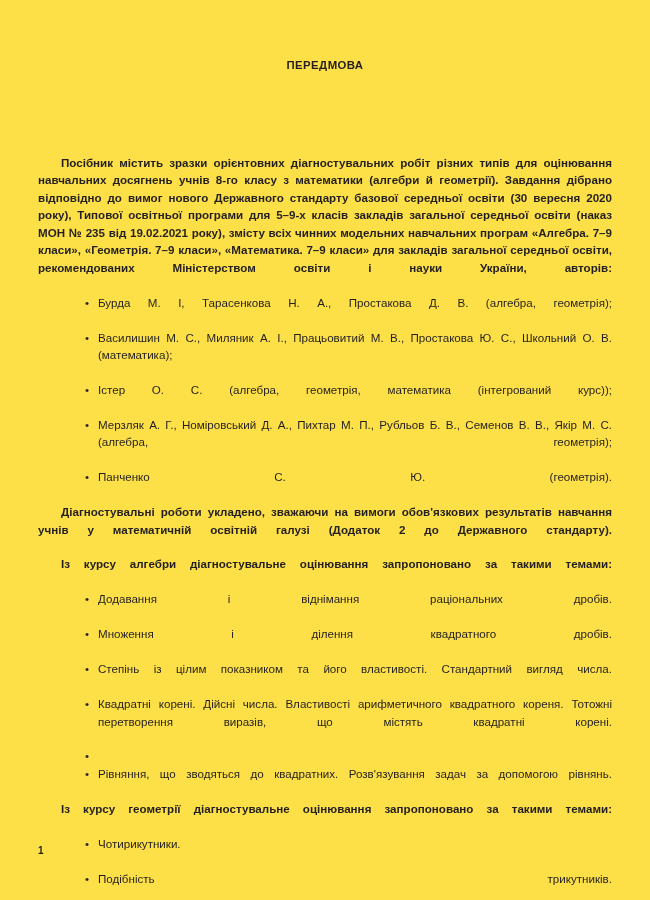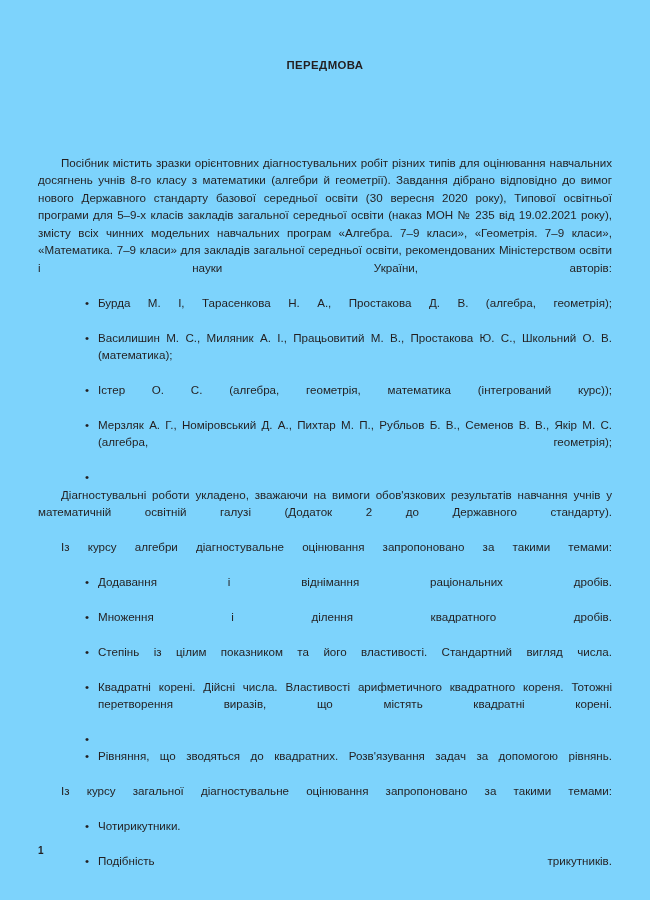--- a/index.html
+++ b/index.html
@@ -17,21 +17,21 @@
     color: #231f20;
     -webkit-font-smoothing: antialiased;
   }
 
   .page {
     position: absolute;
     left: 0;
     top: 0;
     width: 650px;
     height: 900px;
-    background: #7dd3fc;
+    background: #fde047;
   }
 
   .content {
     position: absolute;
     left: 38px;
     top: 0;
     width: 574px;
   }
 
   .page-title {
@@ -49,20 +49,21 @@
   }
 
   p.para {
     margin: 0;
     font-size: 11.6px;
     line-height: 17.45px;
     text-align: justify;
     text-indent: 23px;
     color: #231f20;
     hyphens: manual;
+    font-weight: bold;
   }
 
   ul.bullets {
     list-style: none;
     margin: 0;
     padding: 0;
   }
 
   ul.bullets > li {
     position: relative;
@@ -124,20 +125,21 @@
         <li>
           <span class="bullet-dot">•</span>
           <span>Істер О. С. (алгебра, геометрія, математика (інтегрований курс));</span>
         </li>
         <li>
           <span class="bullet-dot">•</span>
           <span>Мерзляк А. Г., Номіровський Д. А., Пихтар М. П., Рубльов Б. В., Семенов В. В., Якір М. С. (алгебра, геометрія);</span>
         </li>
         <li>
           <span class="bullet-dot">•</span>
+          <span>Панченко С. Ю. (геометрія).</span>
         </li>
       </ul>
 
       <p class="para">Діагностувальні роботи укладено, зважаючи на вимоги обов'язкових результатів навчання учнів у математичній освітній галузі (Додаток 2 до Державного стандарту).</p>
 
       <p class="para">Із курсу алгебри діагностувальне оцінювання запропоновано за такими темами:</p>
 
       <ul class="bullets">
         <li>
           <span class="bullet-dot">•</span>
@@ -157,21 +159,21 @@
         </li>
         <li>
           <span class="bullet-dot">•</span>
         </li>
         <li>
           <span class="bullet-dot">•</span>
           <span>Рівняння, що зводяться до квадратних. Розв'язування задач за допомогою рівнянь.</span>
         </li>
       </ul>
 
-      <p class="para">Із курсу загальної діагностувальне оцінювання запропоновано за такими темами:</p>
+      <p class="para">Із курсу геометрії діагностувальне оцінювання запропоновано за такими темами:</p>
 
       <ul class="bullets">
         <li>
           <span class="bullet-dot">•</span>
           <span>Чотирикутники.</span>
         </li>
         <li>
           <span class="bullet-dot">•</span>
           <span>Подібність трикутників.</span>
         </li>

